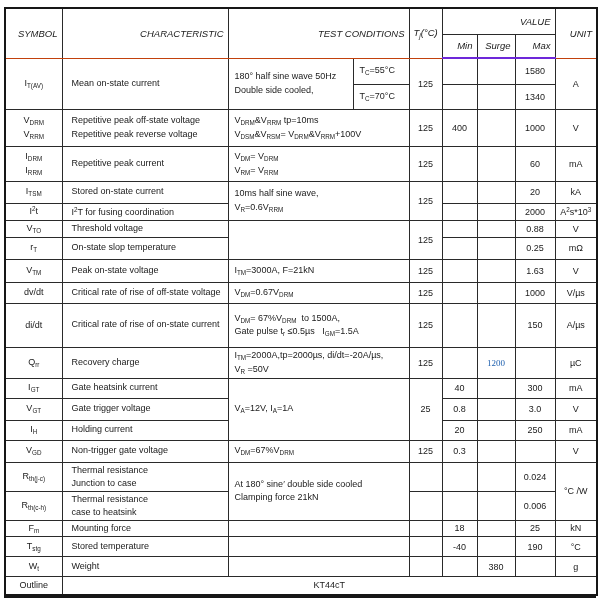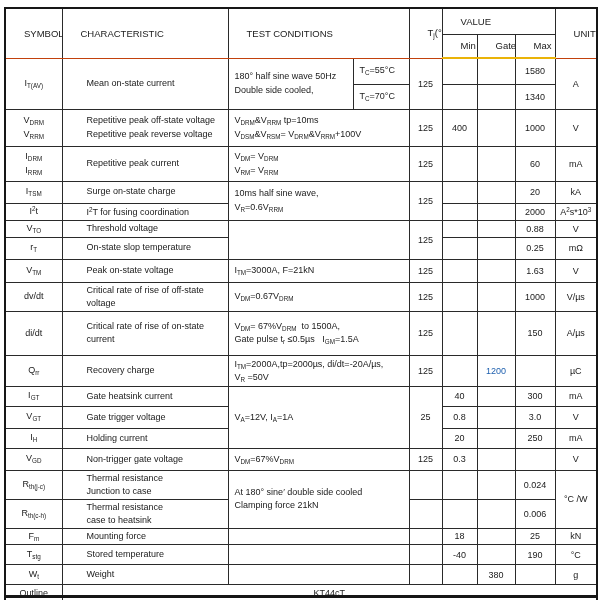--- a/index.html
+++ b/index.html
@@ -14,30 +14,30 @@
     border:2px solid #161616;
     background:#fff;
   }
   td,th{
     border:1px solid #2a2a2a;
     font-size:9px;font-weight:400;
     vertical-align:middle;
     padding:1px 3px;
     overflow:hidden;
   }
-  th.hd{font-size:9.5px;font-weight:400;text-align:left;padding:1px 18px;}
+  th.hd{font-size:9.5px;font-weight:400;text-align:right;padding:1px 4px;font-style:italic;}
   tr.hdr1 > th{border-bottom-width:1px;}
-  tr.hdr2 > th{border-bottom:2px solid #eab308;}
+  tr.hdr2 > th{border-bottom:2px solid #6d28d9;}
   th.span2{border-bottom:2px solid #c2410c;}
   .sym{text-align:center;white-space:pre-wrap;line-height:1.35;}
-  .chr{text-align:left;padding-left:24px;white-space:pre-wrap;line-height:1.45;}
+  .chr{text-align:left;padding-left:9px;white-space:pre-wrap;line-height:1.45;}
   .cnd{text-align:left;padding-left:6px;white-space:pre-wrap;line-height:1.45;}
   .num{text-align:center;}
   .unit{text-align:center;}
-  .blue{color:var(--accent,#1d5fae);}
+  .blue{color:var(--accent,#1d5fae);font-family:Liberation Serif, serif;}
   sub{font-size:0.7em;vertical-align:-0.3em;letter-spacing:0;}
   sup{font-size:0.7em;vertical-align:0.4em;}
   .bottom-rule{
     position:absolute;left:4px;top:595px;width:592px;height:3px;
     background:#161616;
   }
 </style>
 </head>
 <body style="--accent: #1d5fae;">
 
@@ -58,21 +58,21 @@
       <tr class="hdr1" style="height:26px">
     <th class="hd span2" rowspan="2">SYMBOL</th>
     <th class="hd span2" rowspan="2">CHARACTERISTIC</th>
     <th class="hd span2" rowspan="2" colspan="2">TEST CONDITIONS</th>
     <th class="hd span2" rowspan="2">T<sub>j</sub>(°C)</th>
     <th class="hd" colspan="3">VALUE</th>
     <th class="hd span2" rowspan="2">UNIT</th>
   </tr>
   <tr class="hdr2" style="height:24px">
     <th class="hd">Min</th>
-    <th class="hd">Gate</th>
+    <th class="hd">Surge</th>
     <th class="hd">Max</th>
   </tr>
 
   <tr style="height:26px">
     <td class="sym" rowspan="2">I<sub>T(AV)</sub></td>
     <td class="chr" rowspan="2">Mean on-state current</td>
     <td class="cnd" rowspan="2">180° half sine wave 50Hz
 Double side cooled,</td>
     <td class="cnd">T<sub>C</sub>=55°C</td>
     <td class="num" rowspan="2">125</td>
@@ -110,21 +110,21 @@
 V<sub>RM</sub>= V<sub>RRM</sub></td>
     <td class="num">125</td>
     <td class="num"></td>
     <td class="num"></td>
     <td class="num">60</td>
     <td class="unit">mA</td>
   </tr>
 
   <tr style="height:22px">
     <td class="sym">I<sub>TSM</sub></td>
-    <td class="chr">Surge on-state charge</td>
+    <td class="chr">Stored on-state current</td>
     <td class="cnd" colspan="2" rowspan="2">10ms half sine wave,
 V<sub>R</sub>=0.6V<sub>RRM</sub></td>
     <td class="num" rowspan="2">125</td>
     <td class="num"></td>
     <td class="num"></td>
     <td class="num">20</td>
     <td class="unit">kA</td>
   </tr>
 
   <tr style="height:17px">

